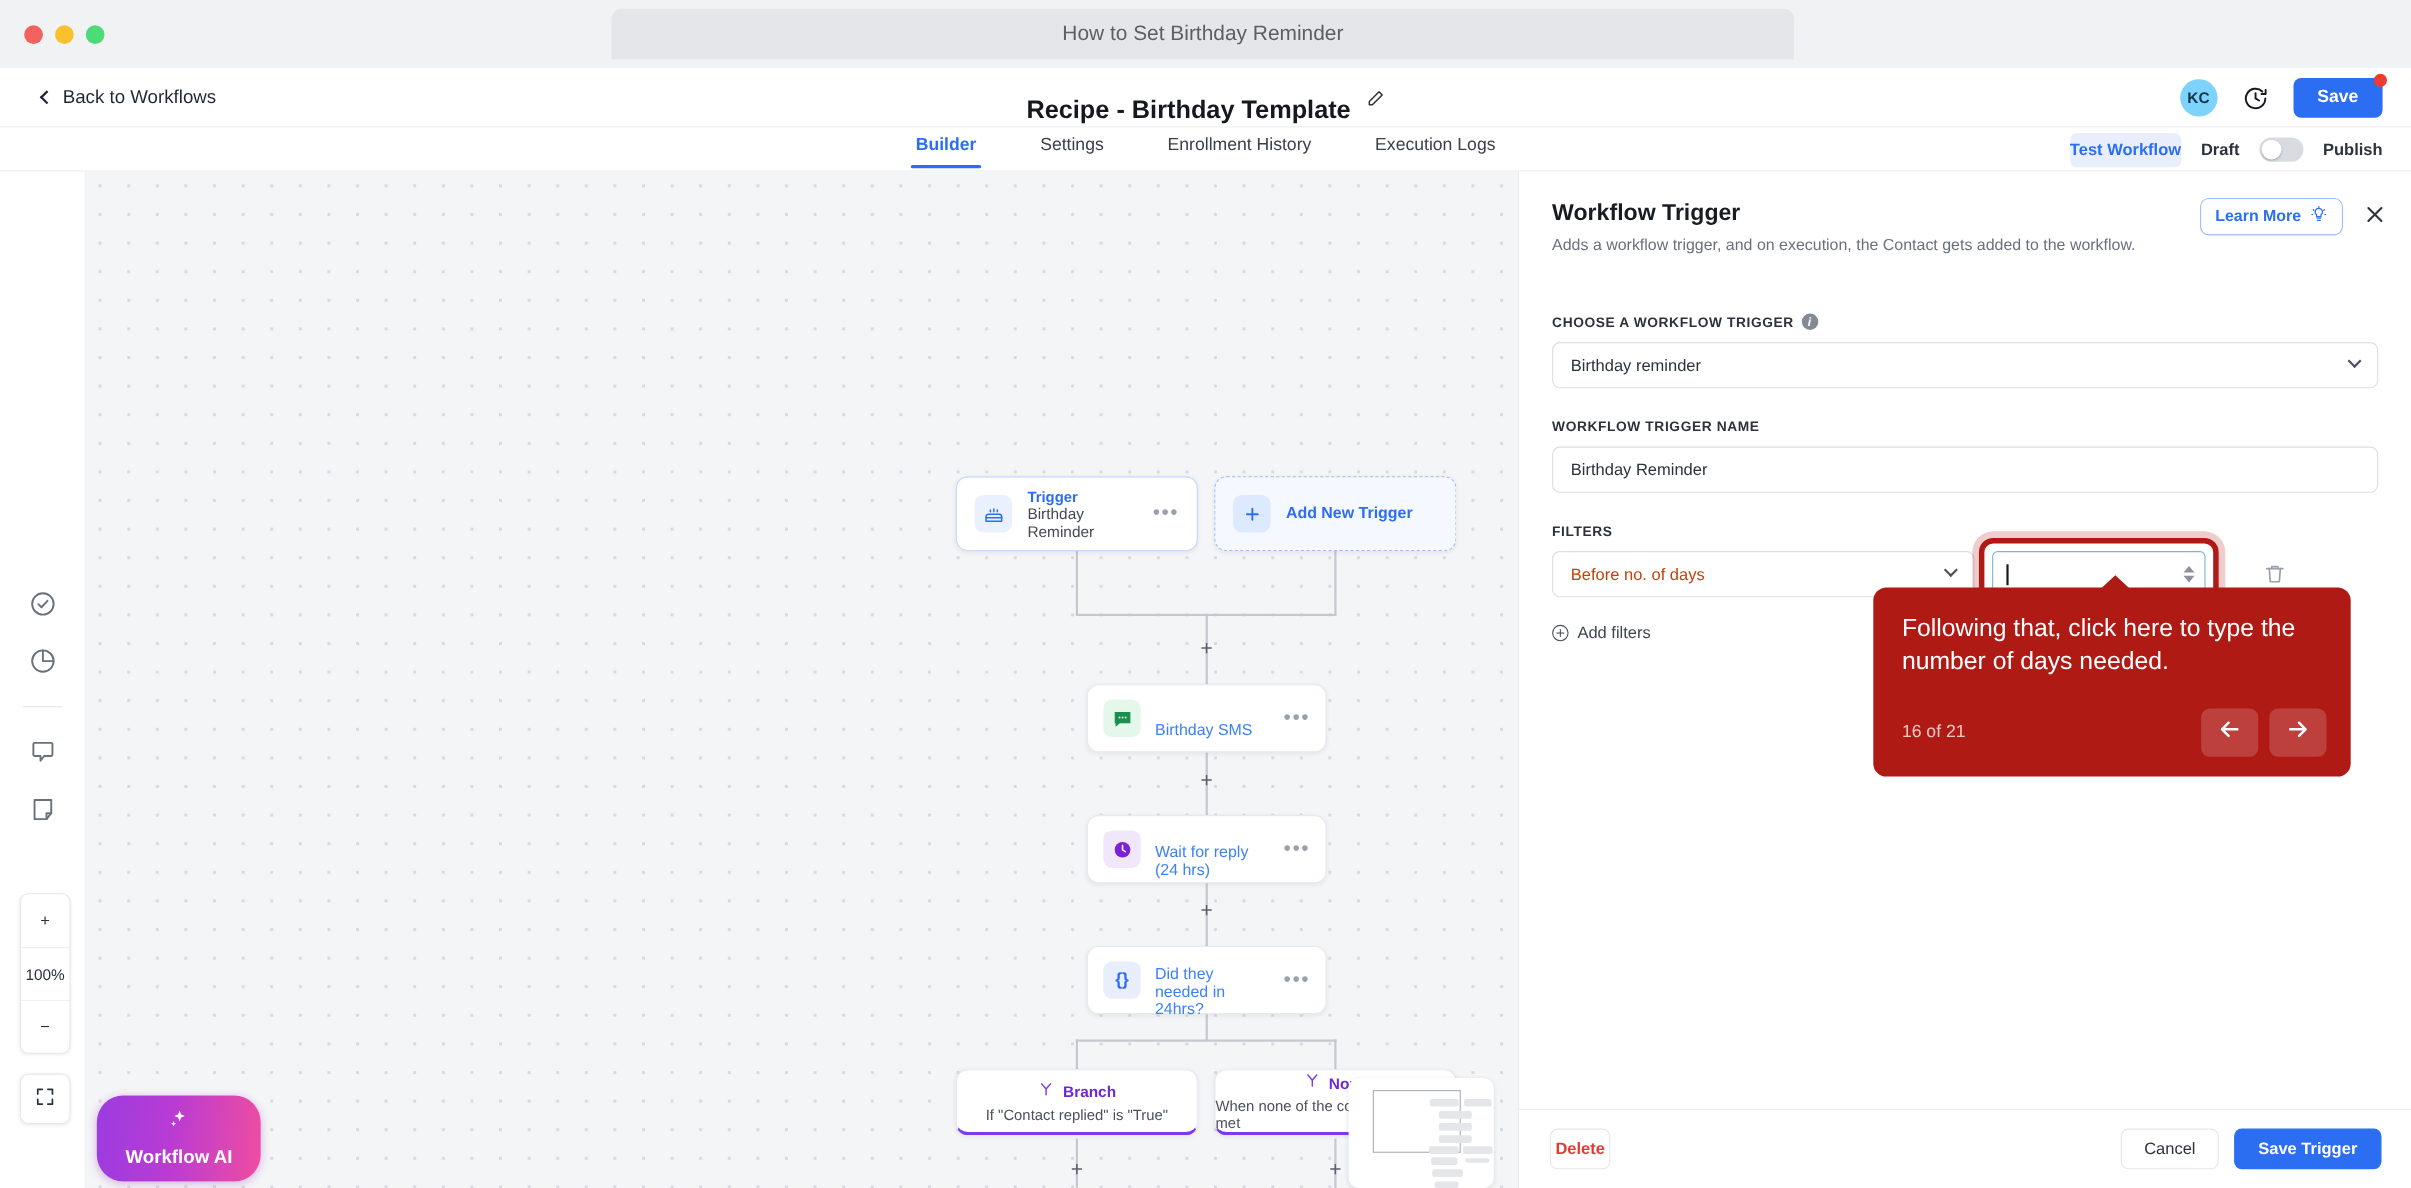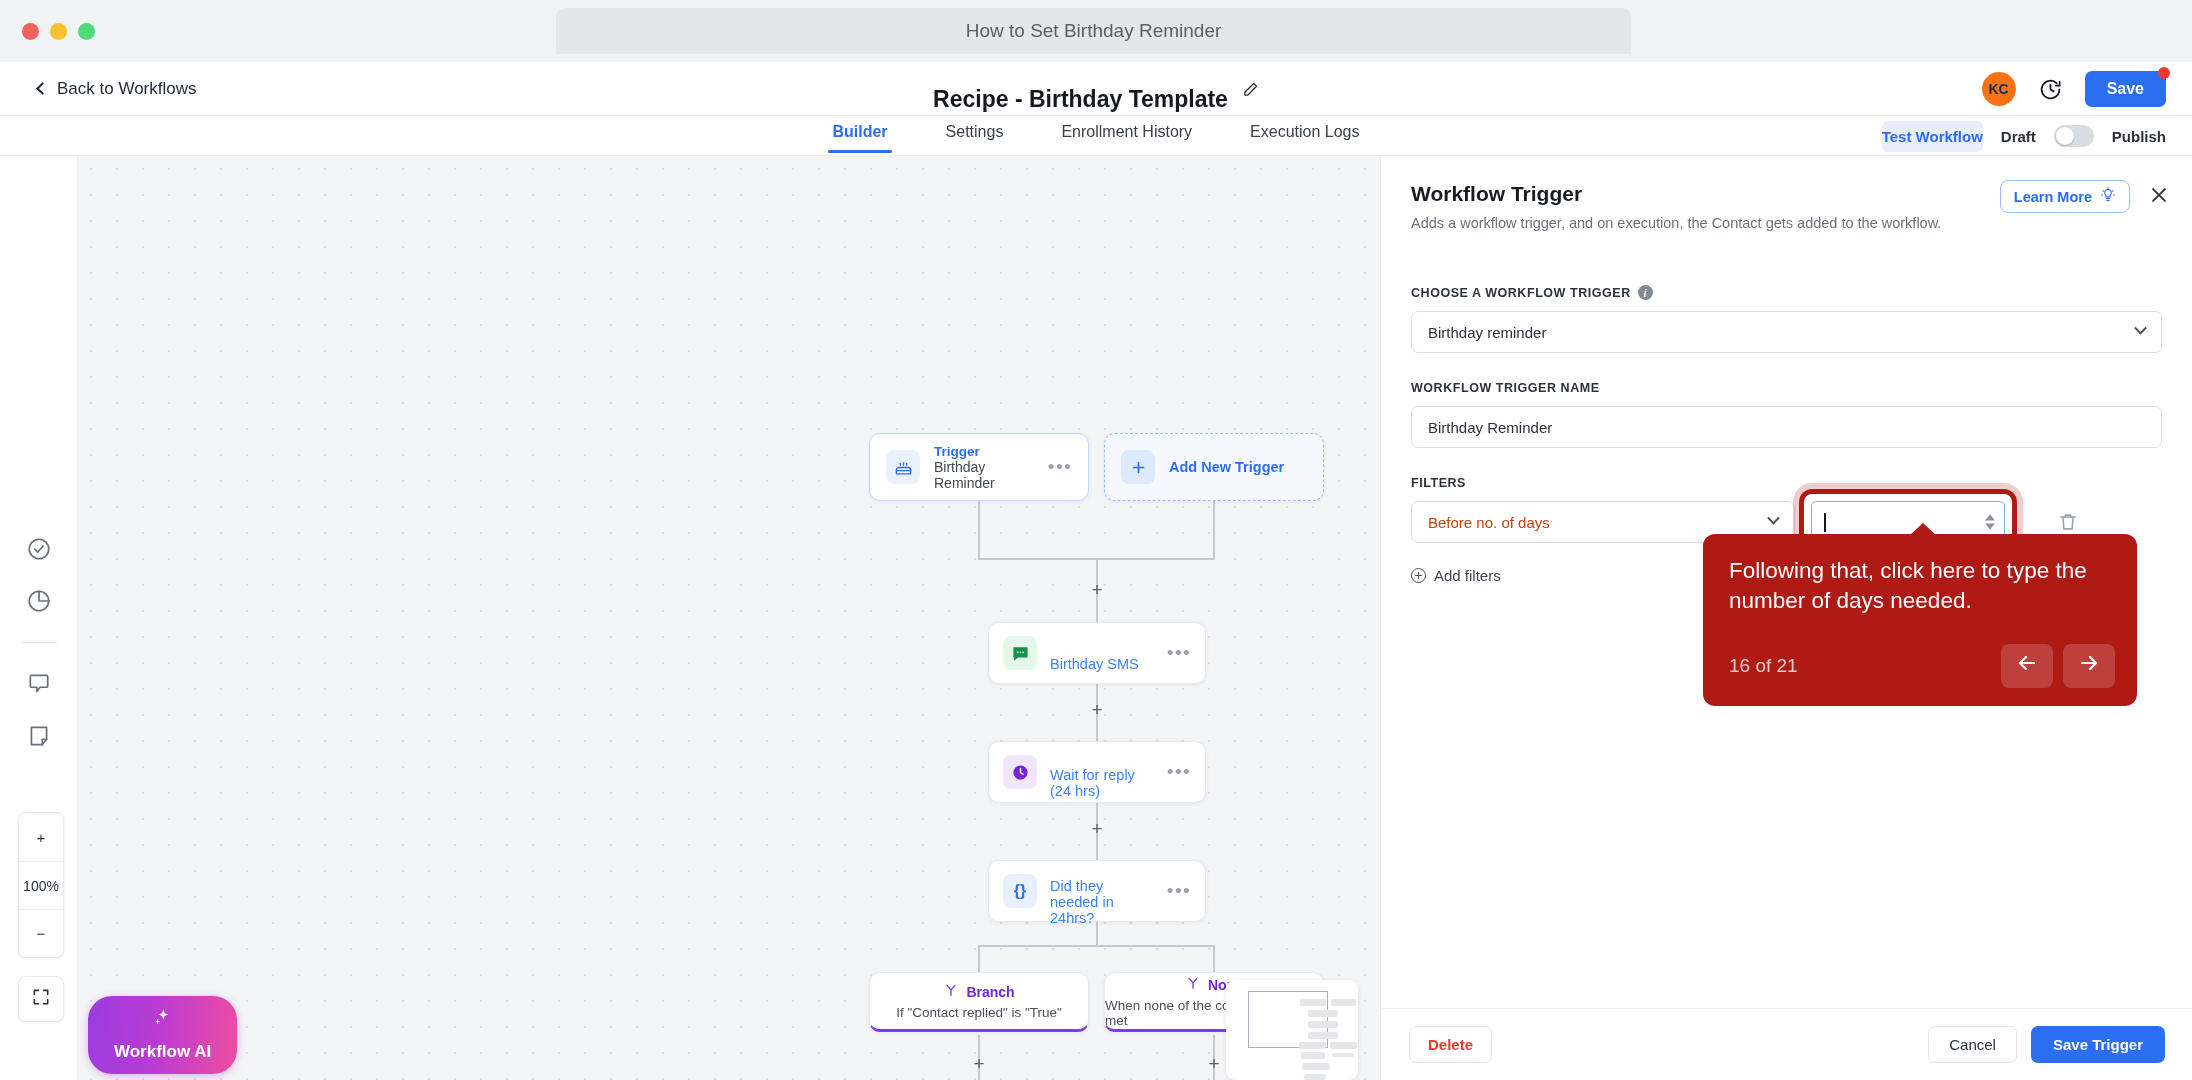--- a/index.html
+++ b/index.html
@@ -58,21 +58,21 @@
     pointer-events: none;
   }
   .header-title { font-size: 23px; font-weight: 700; color: #15191f; pointer-events: auto; margin-top: 20px; }
   .pencil-icon { width: 17px; height: 17px; pointer-events: auto; }
   .header-right {
     position: absolute; right: 26px; top: 0; height: 54px;
     display: flex; align-items: center; gap: 22px;
   }
   .avatar {
     width: 34px; height: 34px; border-radius: 50%;
-    background: #f97316; color: #12344b;
+    background: #7dd3fc; color: #12344b;
     font-size: 14px; font-weight: 600;
     display: flex; align-items: center; justify-content: center;
   }
   .history-icon { width: 25px; height: 25px; }
   .save-btn {
     position: relative;
     background: #2b6ef2; color: #fff;
     font-size: 16px; font-weight: 600;
     border: none; border-radius: 7px;
     padding: 9px 22px;
@@ -371,40 +371,40 @@
     width: 0; height: 0;
     border-left: 13px solid transparent;
     border-right: 13px solid transparent;
     border-bottom: 12px solid #b01a15;
   }
   .coach-text { font-size: 22.5px; line-height: 1.32; font-weight: 400; }
   .coach-foot {
     position: absolute; left: 26px; right: 22px; bottom: 18px;
     display: flex; align-items: center;
   }
-  .coach-count { font-size: 19px; color: #f2c9c7; }
+  .coach-count { font-size: 16px; color: #f2c9c7; }
   .coach-nav { margin-left: auto; display: flex; gap: 10px; }
   .nav-btn {
     width: 52px; height: 44px; border-radius: 8px;
     background: rgba(255,255,255,.17);
     display: flex; align-items: center; justify-content: center;
     color: #fff; font-size: 22px;
   }
 
   
   .panel-footer {
     position: absolute; left: 0; bottom: 0;
     width: 812px; height: 72px;
     border-top: 1px solid #eceef1; background: #fff;
     display: flex; align-items: center; padding: 0 28px;
   }
   .btn-delete {
     border: 1px solid #e4e6ea; background: #fff;
     color: #e03b32; font-size: 15px; font-weight: 600;
-    border-radius: 7px; padding: 9px 18px;
+    border-radius: 7px; padding: 9px 4px;
   }
   .footer-right { margin-left: auto; display: flex; gap: 14px; }
   .btn-cancel {
     border: 1px solid #e4e6ea; background: #fff;
     color: #2b323c; font-size: 15px; font-weight: 500;
     border-radius: 7px; padding: 9px 20px;
   }
   .btn-save-trigger {
     border: none; background: #2b6ef2; color: #fff;
     font-size: 15px; font-weight: 600;

